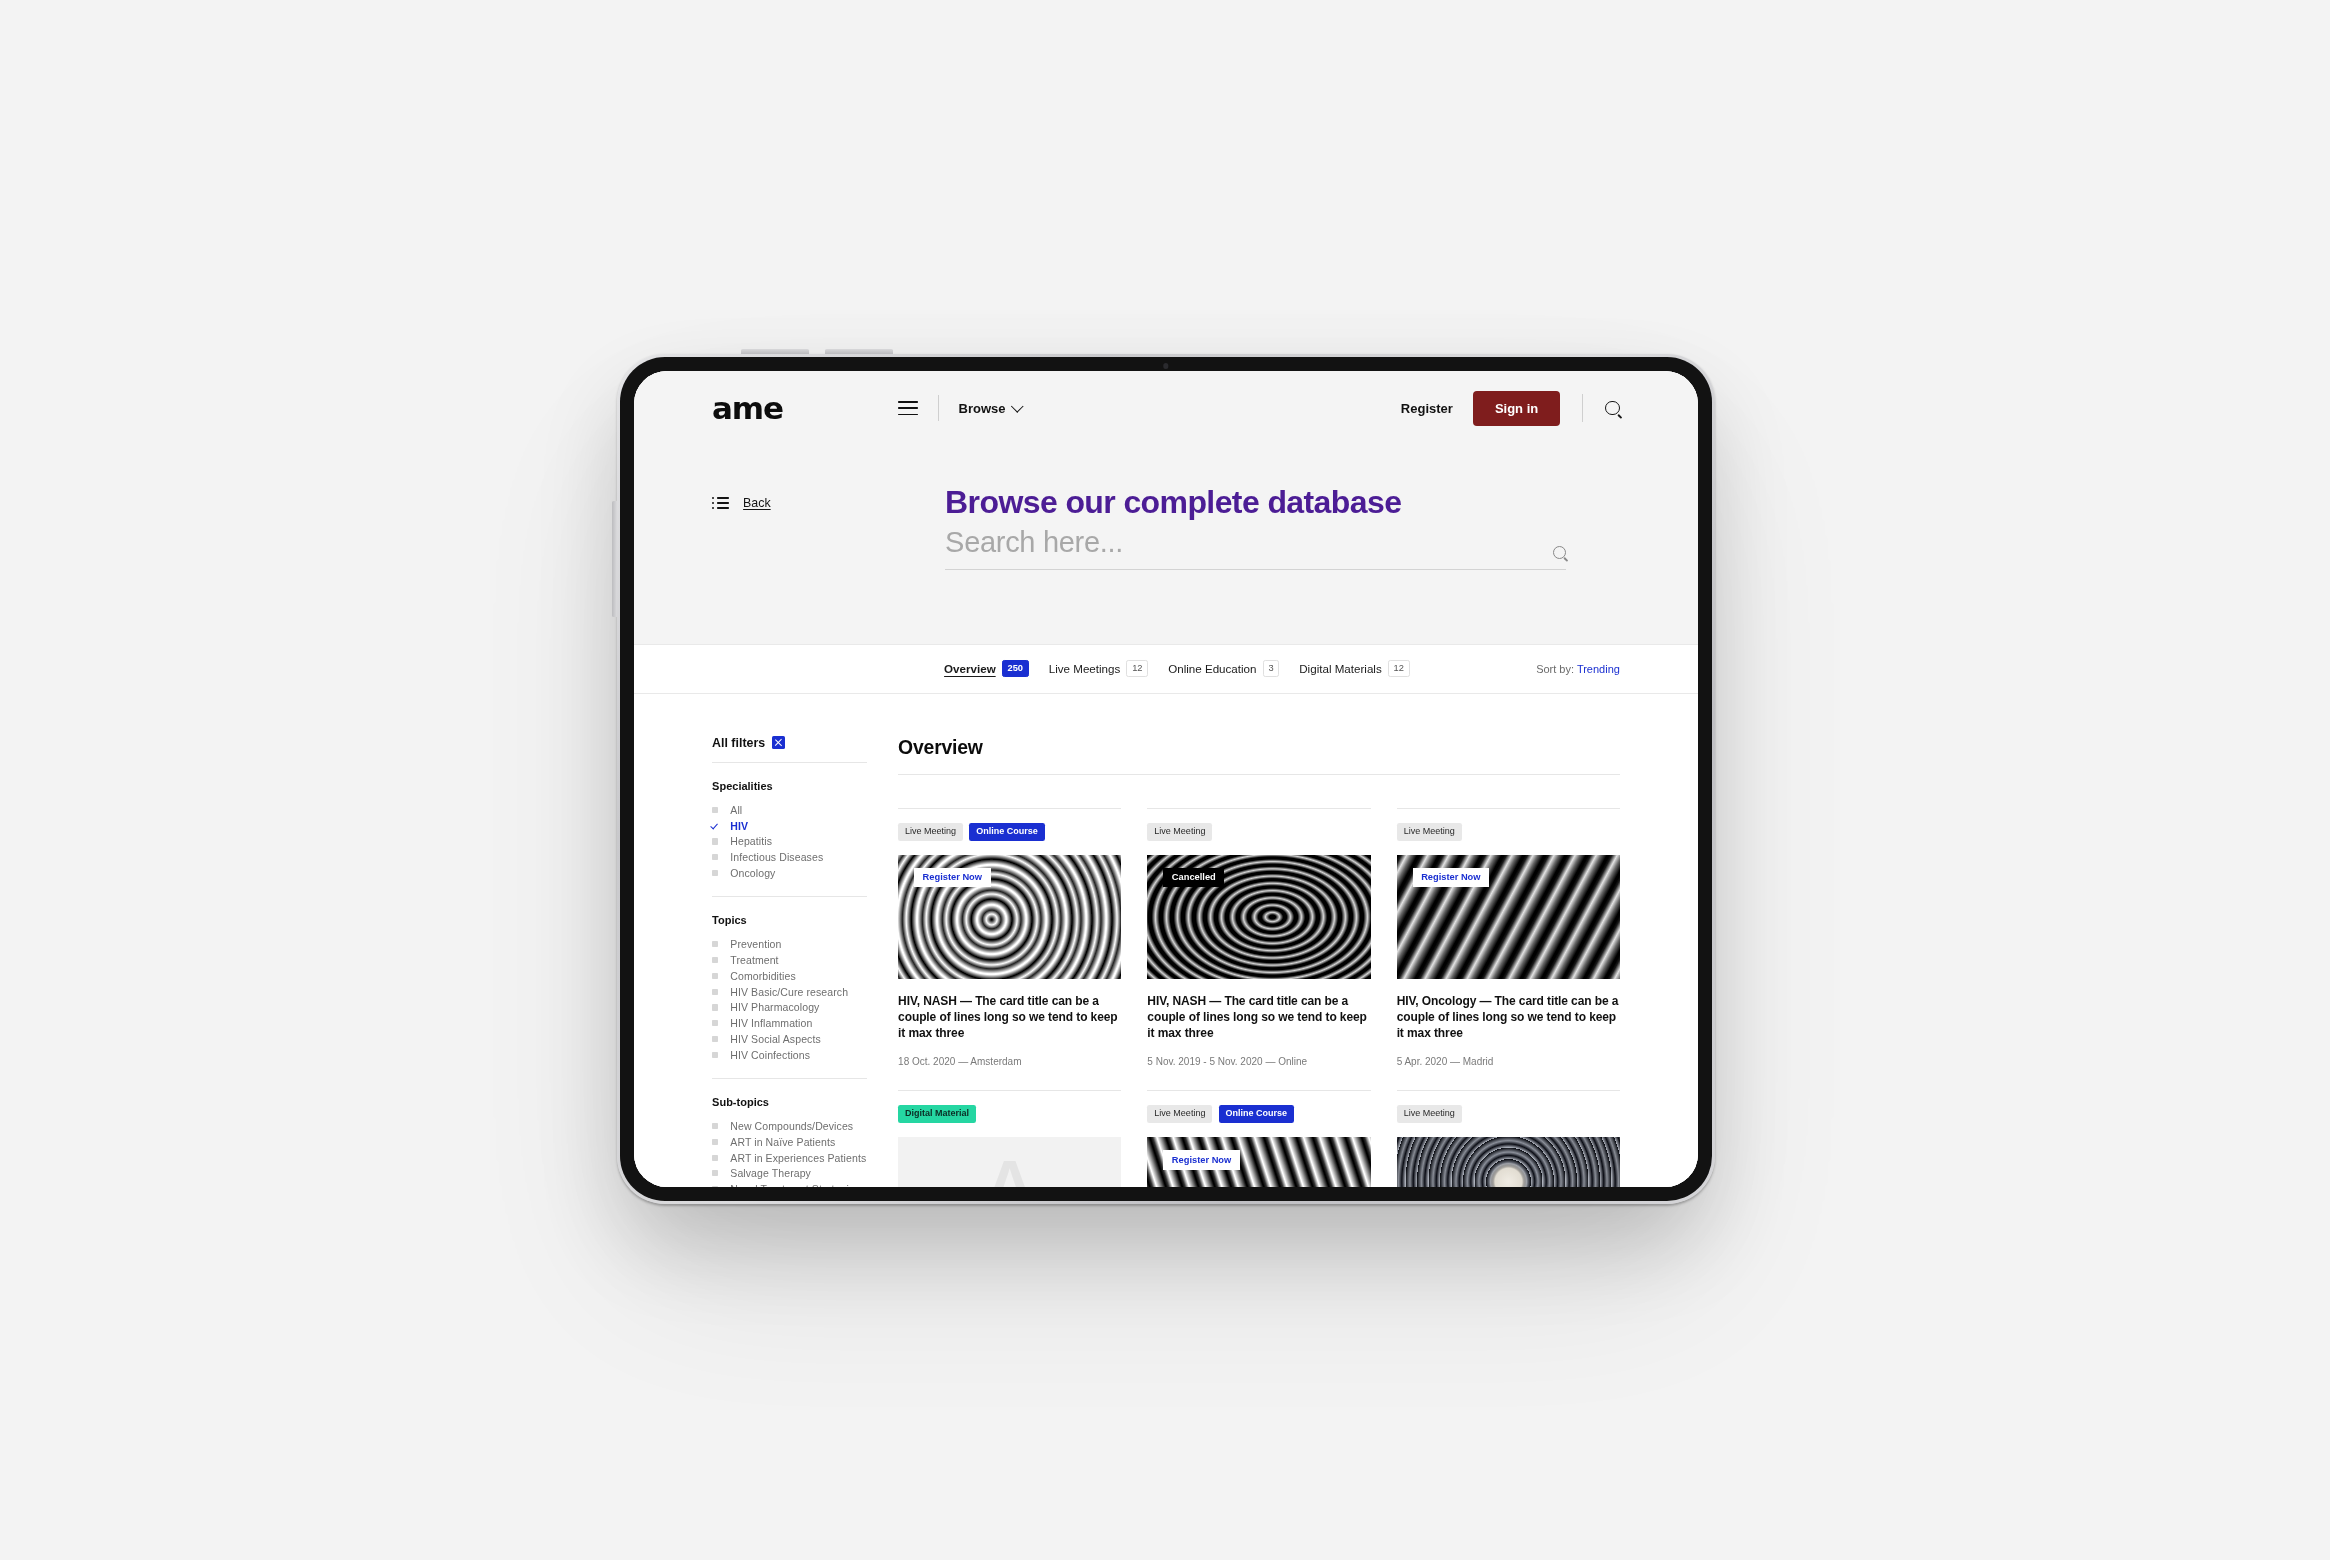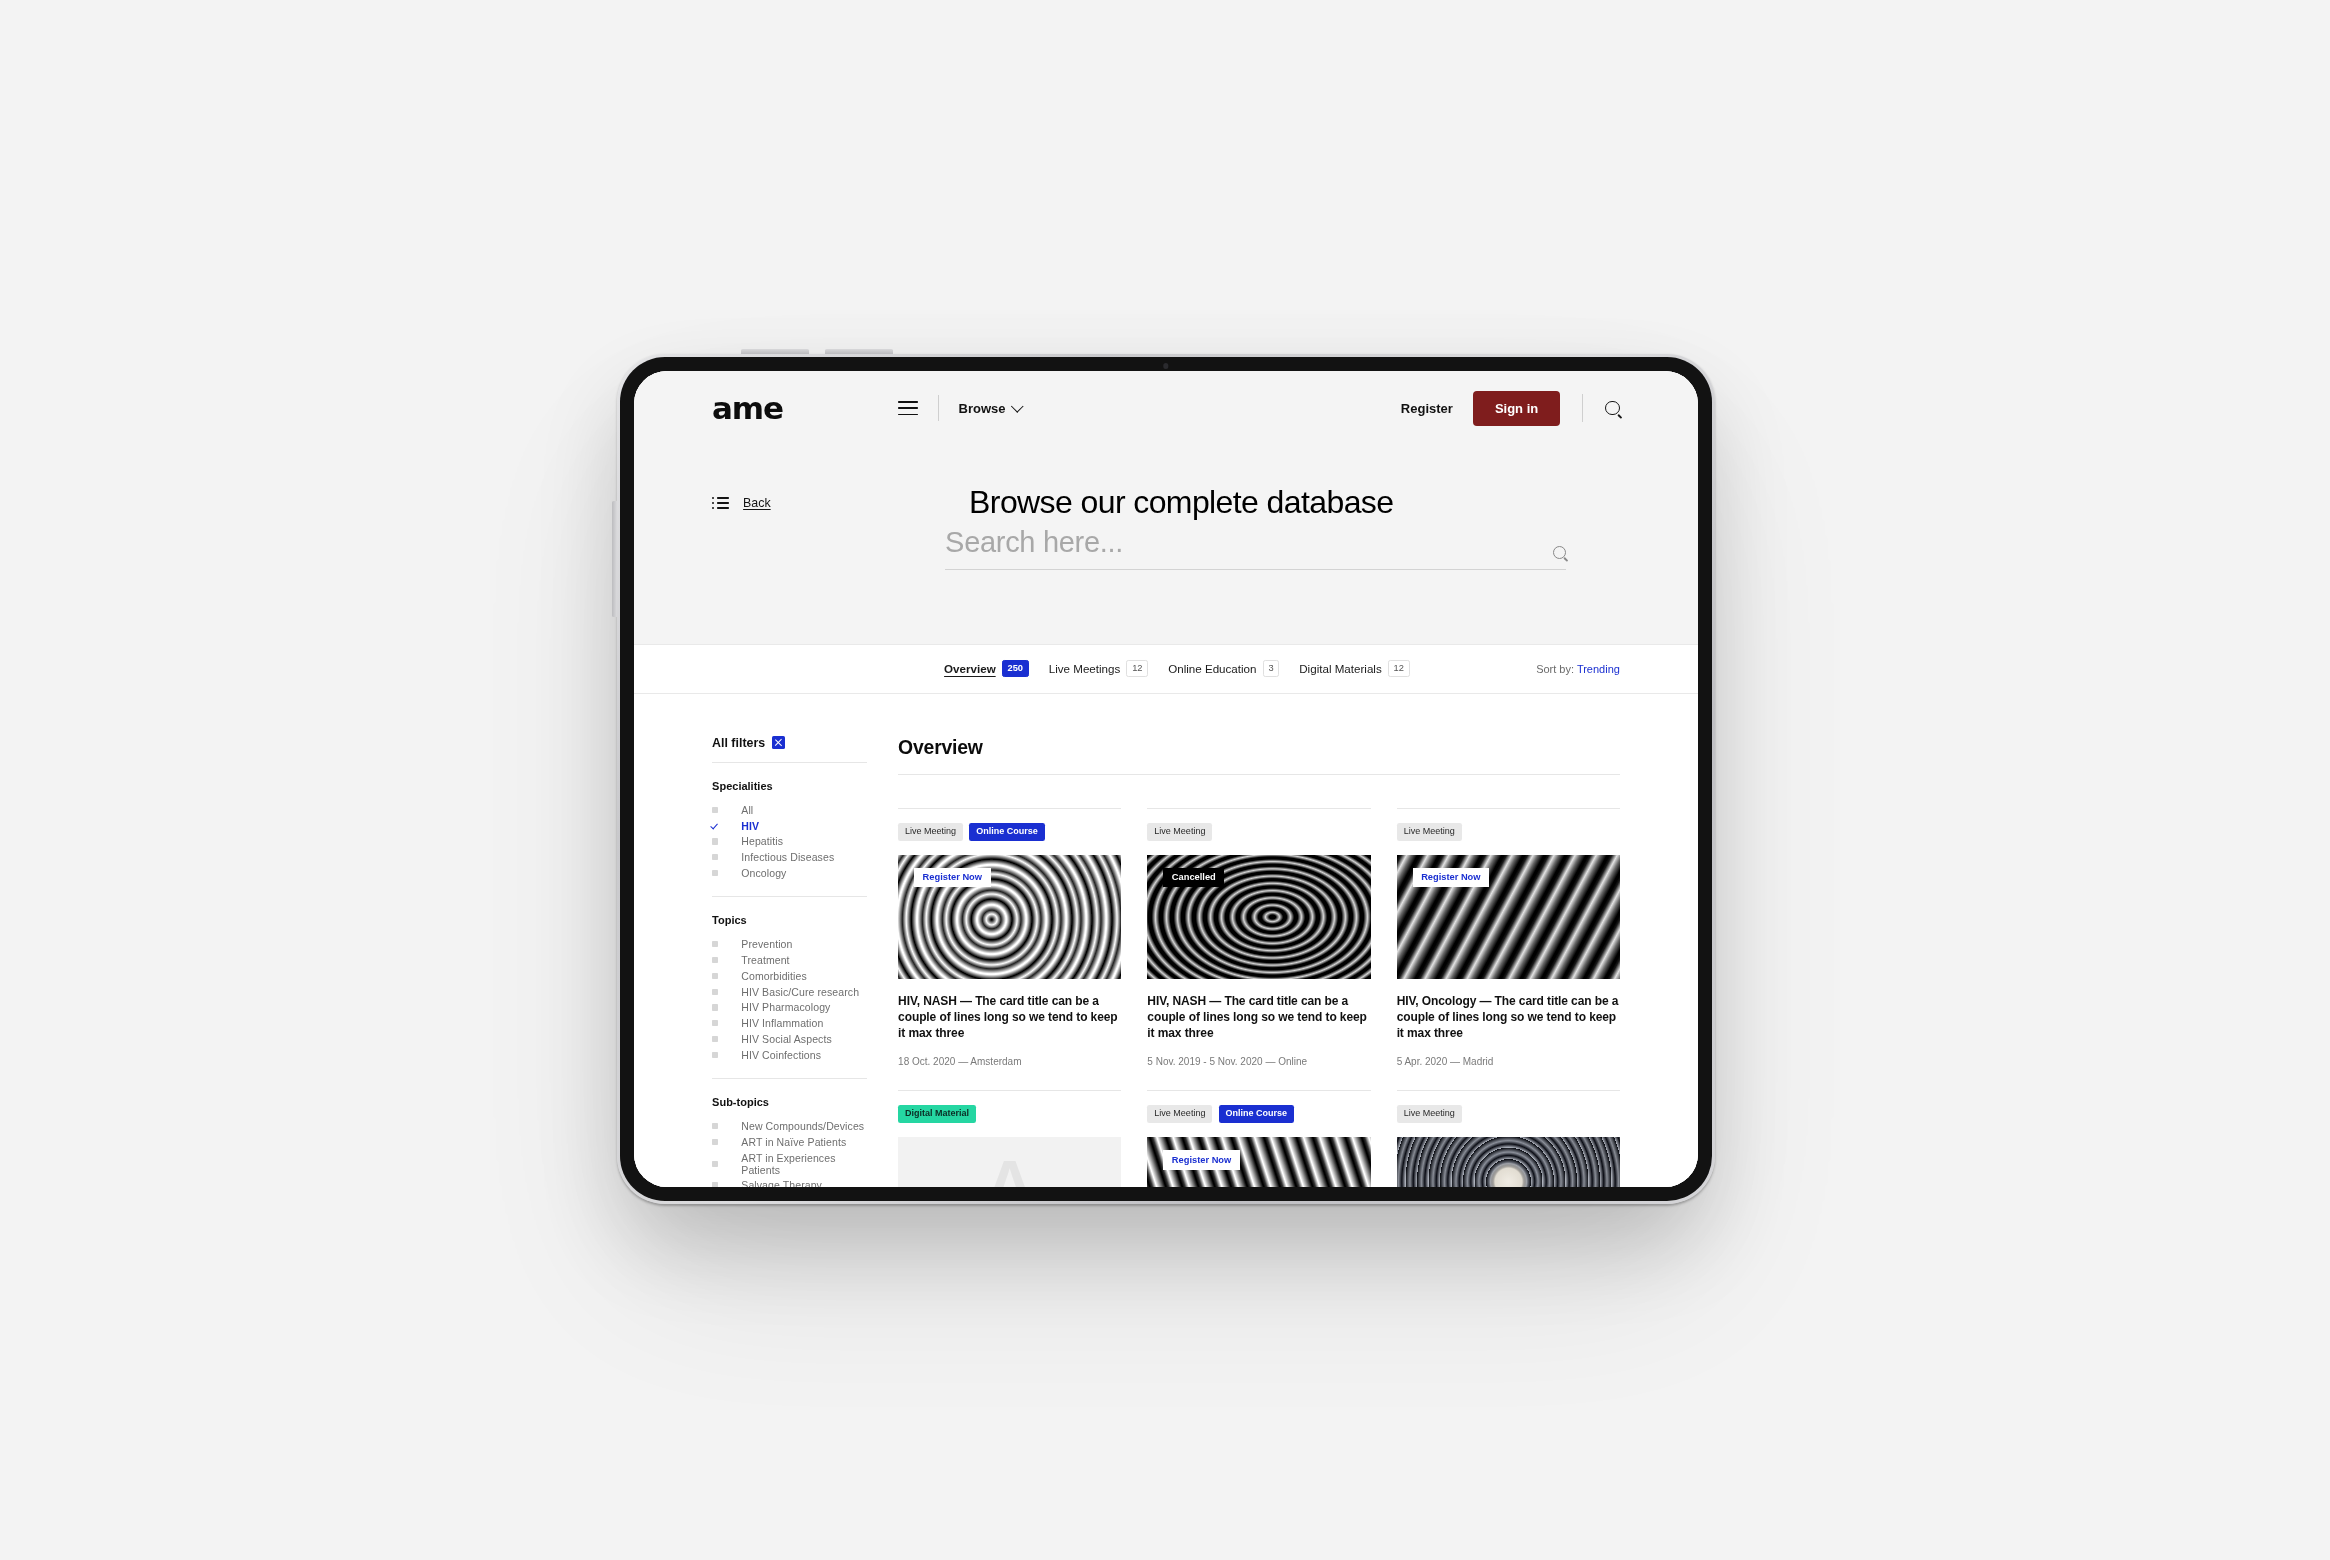--- a/index.html
+++ b/index.html
@@ -229,26 +229,25 @@
   .list-icon .li-row { display:flex; align-items:center; gap:3.1px; }
   .list-icon .li-dot { width:2.3px; height:2.3px; background:#141414; border-radius:50%; }
   .list-icon .li-line { height:1.6px; background:#141414; flex:1; border-radius:0.8px; }
   #back-link {
     font-size: 12.4px; color:#141414; text-decoration: underline;
     text-underline-offset: 2.3px;
   }
   #hero-main { flex: 1; max-width: 621px; }
   #hero-title {
     font-size: 32px;
-    font-weight: 400;
+    font-weight: 700;
     letter-spacing: -0.6px;
-    color: #000000;
+    color: #4c1d95;
     line-height: 1.12;
     margin-bottom: 4.7px;
-    margin-left: 24px;
   }
   #search-wrap {
     display: flex; align-items: flex-end;
     border-bottom: 0.8px solid #d3d3d3;
     padding-bottom: 10px;
   }
   #search-input {
     flex: 1;
     border: none;
     outline: none;
@@ -323,21 +322,21 @@
     left:2.3px; top:6.2px; width:8.5px; height:1.2px; background:#fff;
   }
   #allfilters-clear::before { transform: rotate(45deg); }
   #allfilters-clear::after  { transform: rotate(-45deg); }
 
   .filter-group { border-top: 0.8px solid #e6e6e6; padding: 17px 0 15.5px 0; }
   .filter-group-title {
     font-size: 11px; font-weight: 700; color:#111; margin-bottom: 10px;
   }
   .filter-item {
-    display:flex; align-items:center; gap: 23px;
+    display:flex; align-items:center; gap: 12px;
     padding: 1.9px 0;
     cursor:pointer;
   }
   .fbox {
     width: 6.2px; height: 6.2px;
     background: #d6d6d6;
     flex: 0 0 6.2px;
     border-radius: 0.8px;
   }
   .fcheck {

